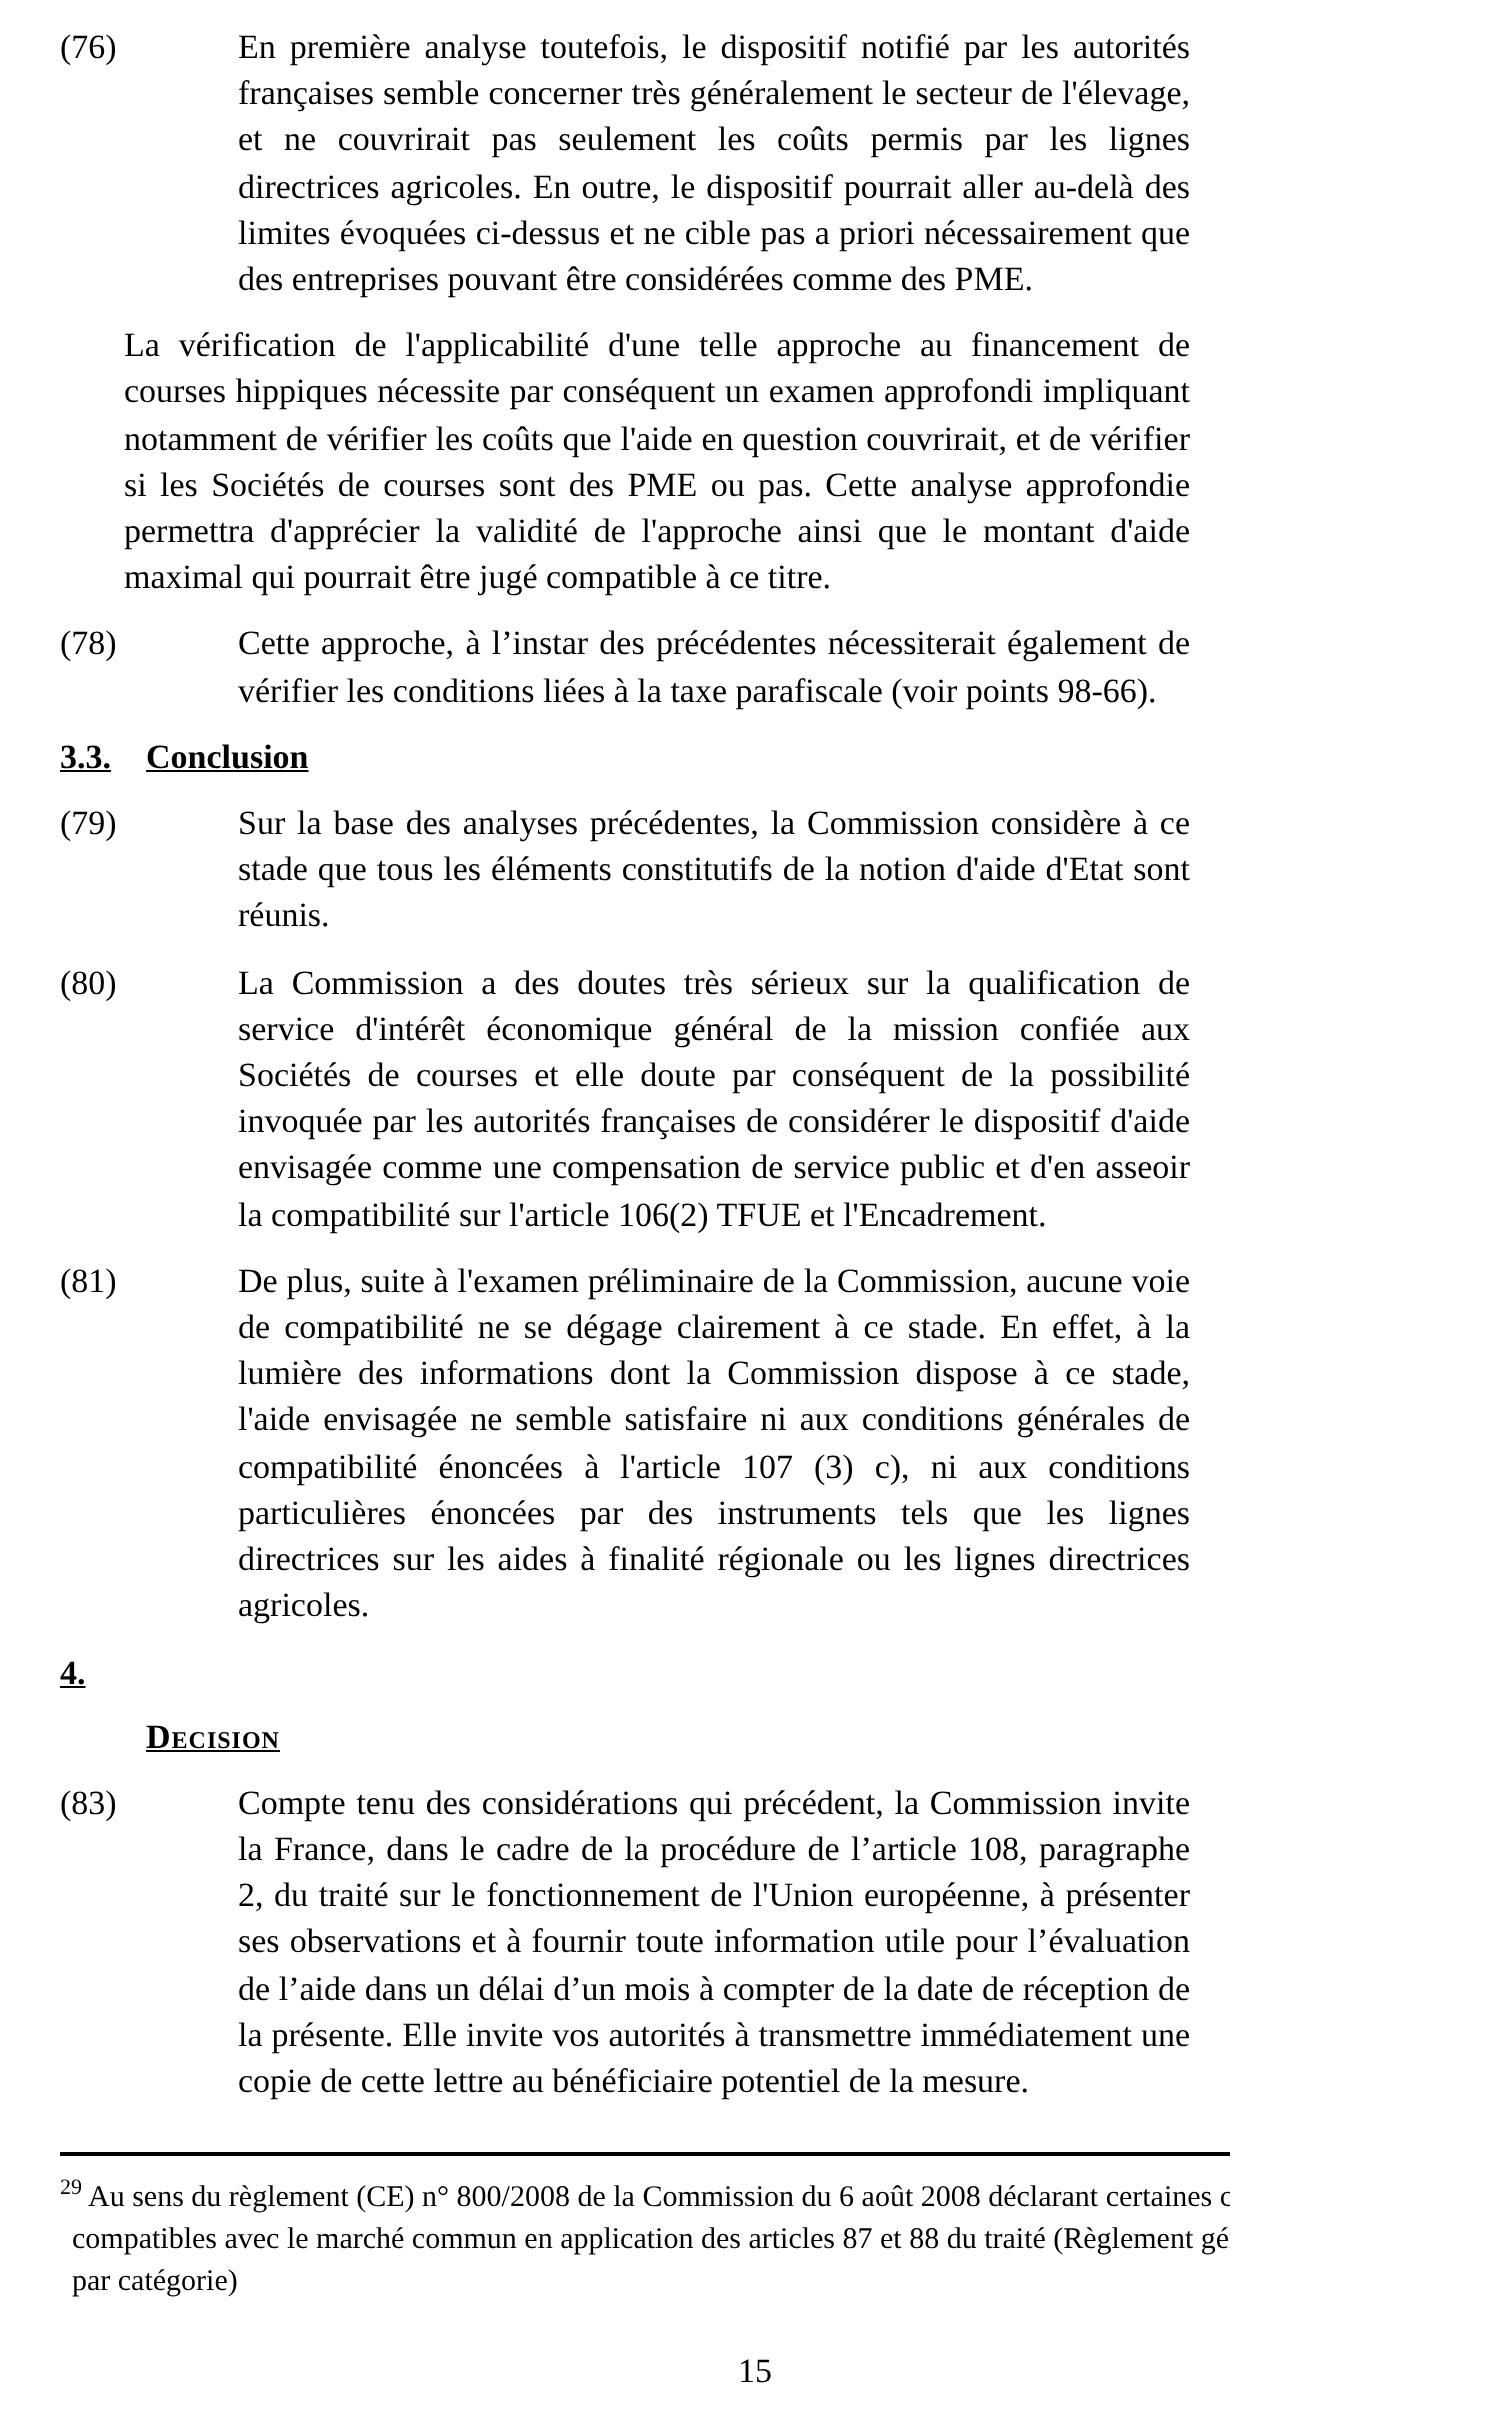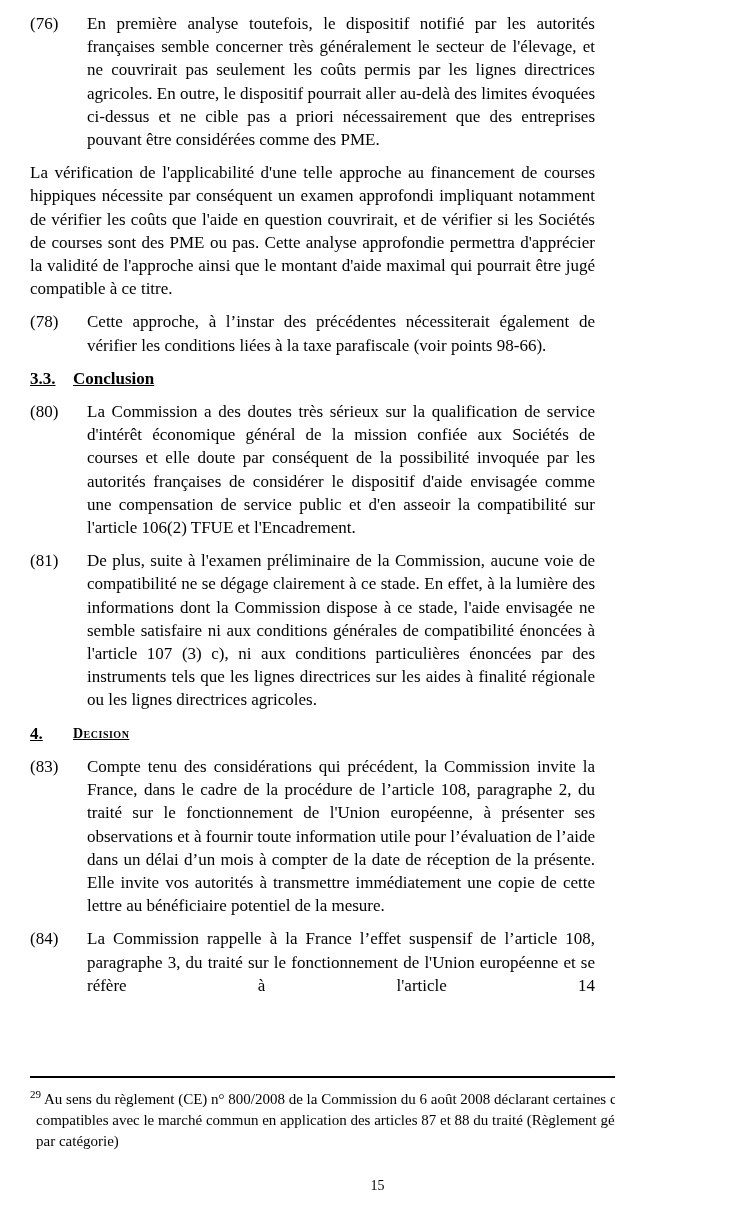--- a/index.html
+++ b/index.html
@@ -24,41 +24,43 @@
     display: flex;
     margin: 0 0 10px 0;
   }
   .pnum {
     flex: none;
     width: 57px;
   }
   .ptext {
     flex: 1;
     text-align: justify;
+    margin-left: 32px;
   }
   .ptext.cut {
     text-align-last: justify;
   }
   .heading {
     display: flex;
     font-weight: bold;
     margin: 4px 0 10px 0;
     text-decoration: underline;
   }
   .hnum {
     flex: none;
     width: 43px;
   }
   .htitle {
     flex: 1;
   }
   .htitle.smallcaps {
     font-variant: small-caps;
-    font-size: 14px;
+    font-size: 17px;
     letter-spacing: 0.5px;
+    margin-top: 32px;
   }
   .footnote-block {
     position: absolute;
     left: 30px;
     top: 1076px;
     width: 707px;
   }
   .footnote-divider {
     width: 707px;
     height: 2px;
@@ -75,21 +77,21 @@
   .footnote-body sup {
     font-size: 11px;
     margin-right: 3px;
   }
   .page-footer {
     position: absolute;
     left: 0;
     top: 1174px;
     width: 755px;
     text-align: center;
-    font-size: 14px;
+    font-size: 17px;
   }
 </style>
 </head>
 <body>
 
 <div class="page">
 
   <div class="para">
     <span class="pnum">(76)</span>
     <span class="ptext">En première analyse toutefois, le dispositif notifié par les autorités françaises semble concerner très généralement le secteur de l'élevage, et ne couvrirait pas seulement les coûts permis par les lignes directrices agricoles. En outre, le dispositif pourrait aller au-delà des limites évoquées ci-dessus et ne cible pas a priori nécessairement que des entreprises pouvant être considérées comme des PME.</span>
@@ -102,20 +104,24 @@
   <div class="para">
     <span class="pnum">(78)</span>
     <span class="ptext">Cette approche, à l’instar des précédentes nécessiterait également de vérifier les conditions liées à la taxe parafiscale (voir points 98-66).</span>
   </div>
 
   <div class="heading">
     <span class="hnum">3.3.</span>
     <span class="htitle">Conclusion</span>
   </div>
 
+  <div class="para">
+    <span class="pnum">(79)</span>
+    <span class="ptext">Sur la base des analyses précédentes, la Commission considère à ce stade que tous les éléments constitutifs de la notion d'aide d'Etat sont réunis.</span>
+  </div>
 
   <div class="para">
     <span class="pnum">(80)</span>
     <span class="ptext">La Commission a des doutes très sérieux sur la qualification de service d'intérêt économique général de la mission confiée aux Sociétés de courses et elle doute par conséquent de la possibilité invoquée par les autorités françaises de considérer le dispositif d'aide envisagée comme une compensation de service public et d'en asseoir la compatibilité sur l'article 106(2) TFUE et l'Encadrement.</span>
   </div>
 
   <div class="para">
     <span class="pnum">(81)</span>
     <span class="ptext">De plus, suite à l'examen préliminaire de la Commission, aucune voie de compatibilité ne se dégage clairement à ce stade. En effet, à la lumière des informations dont la Commission dispose à ce stade, l'aide envisagée ne semble satisfaire ni aux conditions générales de compatibilité énoncées à l'article 107 (3) c), ni aux conditions particulières énoncées par des instruments tels que les lignes directrices sur les aides à finalité régionale ou les lignes directrices agricoles.</span>
   </div>
@@ -124,24 +130,20 @@
   <div class="heading">
     <span class="hnum">4.</span>
     <span class="htitle smallcaps">Decision</span>
   </div>
 
   <div class="para">
     <span class="pnum">(83)</span>
     <span class="ptext">Compte tenu des considérations qui précédent, la Commission invite la France, dans le cadre de la procédure de l’article 108, paragraphe 2, du traité sur le fonctionnement de l'Union européenne, à présenter ses observations et à fournir toute information utile pour l’évaluation de l’aide dans un délai d’un mois à compter de la date de réception de la présente. Elle invite vos autorités à transmettre immédiatement une copie de cette lettre au bénéficiaire potentiel de la mesure.</span>
   </div>
 
-  <div class="para">
-    <span class="pnum">(84)</span>
-    <span class="ptext cut">La Commission rappelle à la France l’effet suspensif de l’article 108, paragraphe 3, du traité sur le fonctionnement de l'Union européenne et se réfère à l'article 14</span>
-  </div>
 
   <div class="footnote-block">
     <div class="footnote-divider"></div>
     <div class="footnote-body">
       <sup>29</sup><span>Au sens du règlement (CE) n° 800/2008 de la Commission du 6 août 2008 déclarant certaines catégories d'aide compatibles avec le marché commun en application des articles 87 et 88 du traité (Règlement général d'exemption par catégorie)</span>
     </div>
   </div>
 
   <div class="page-footer">
     <span>15</span>

